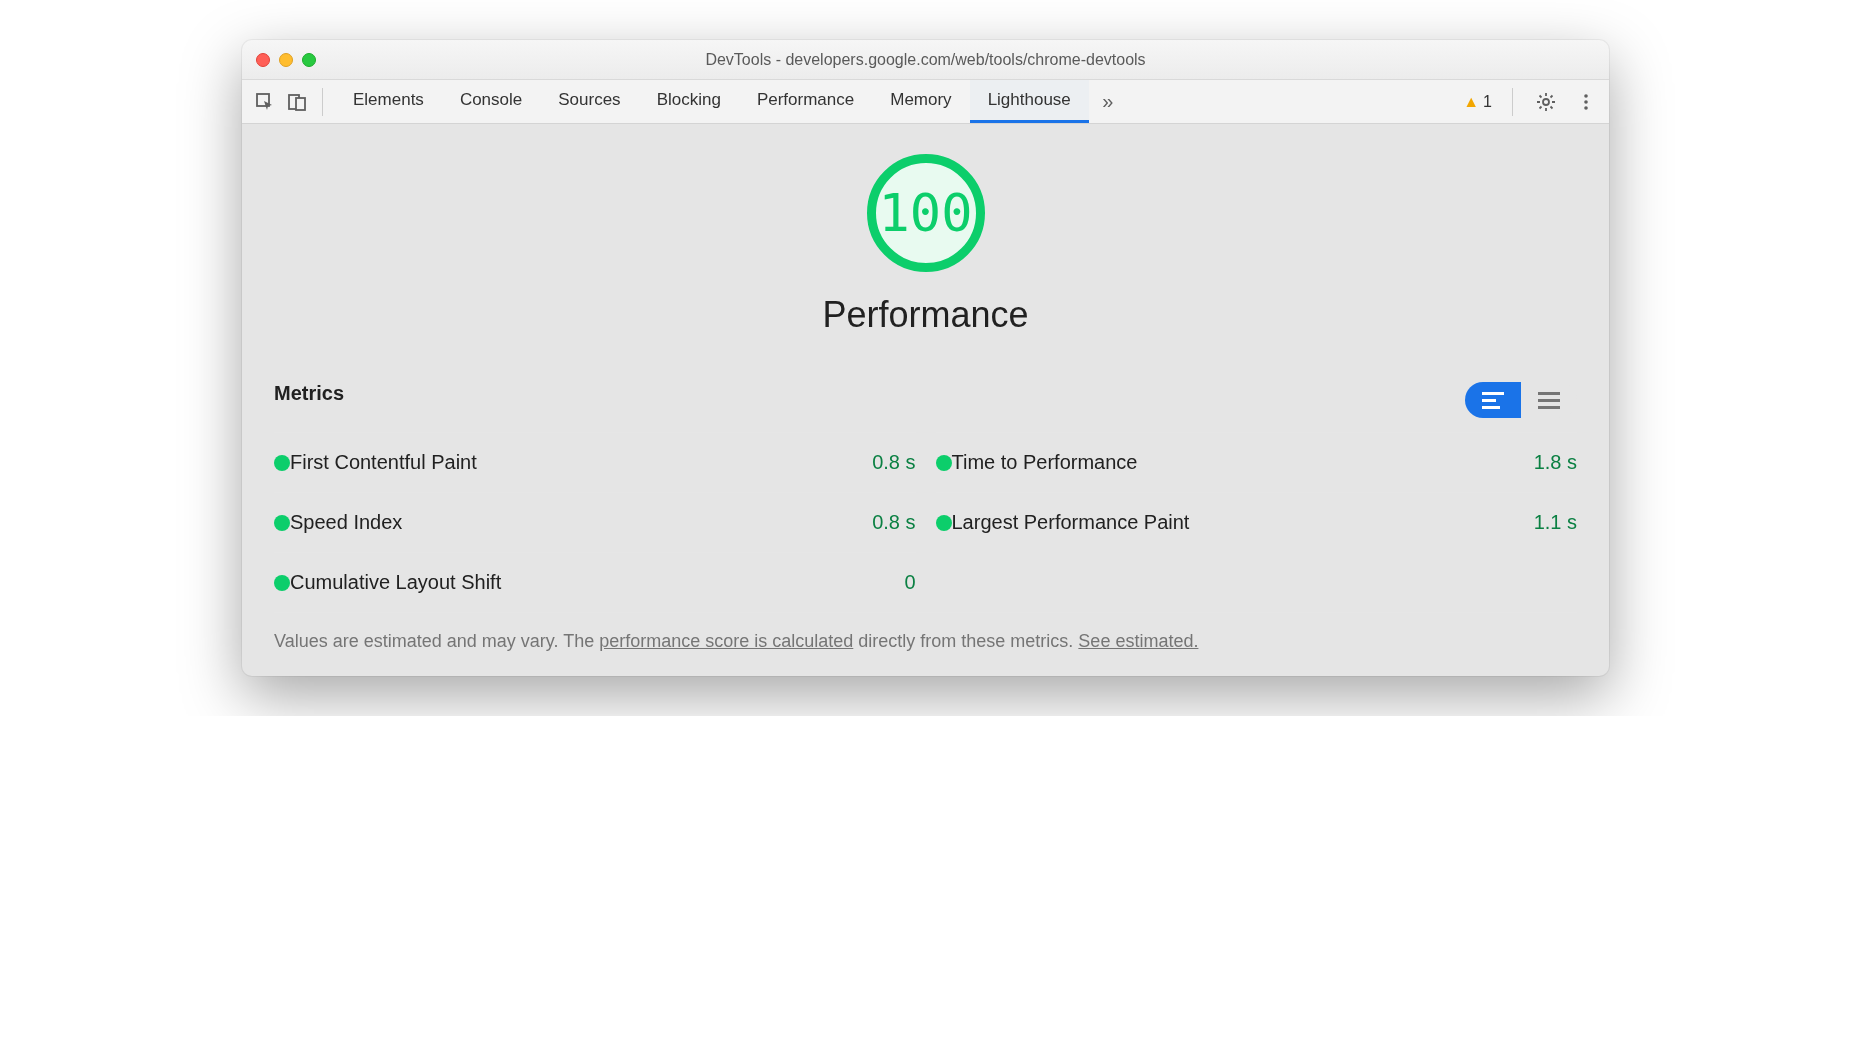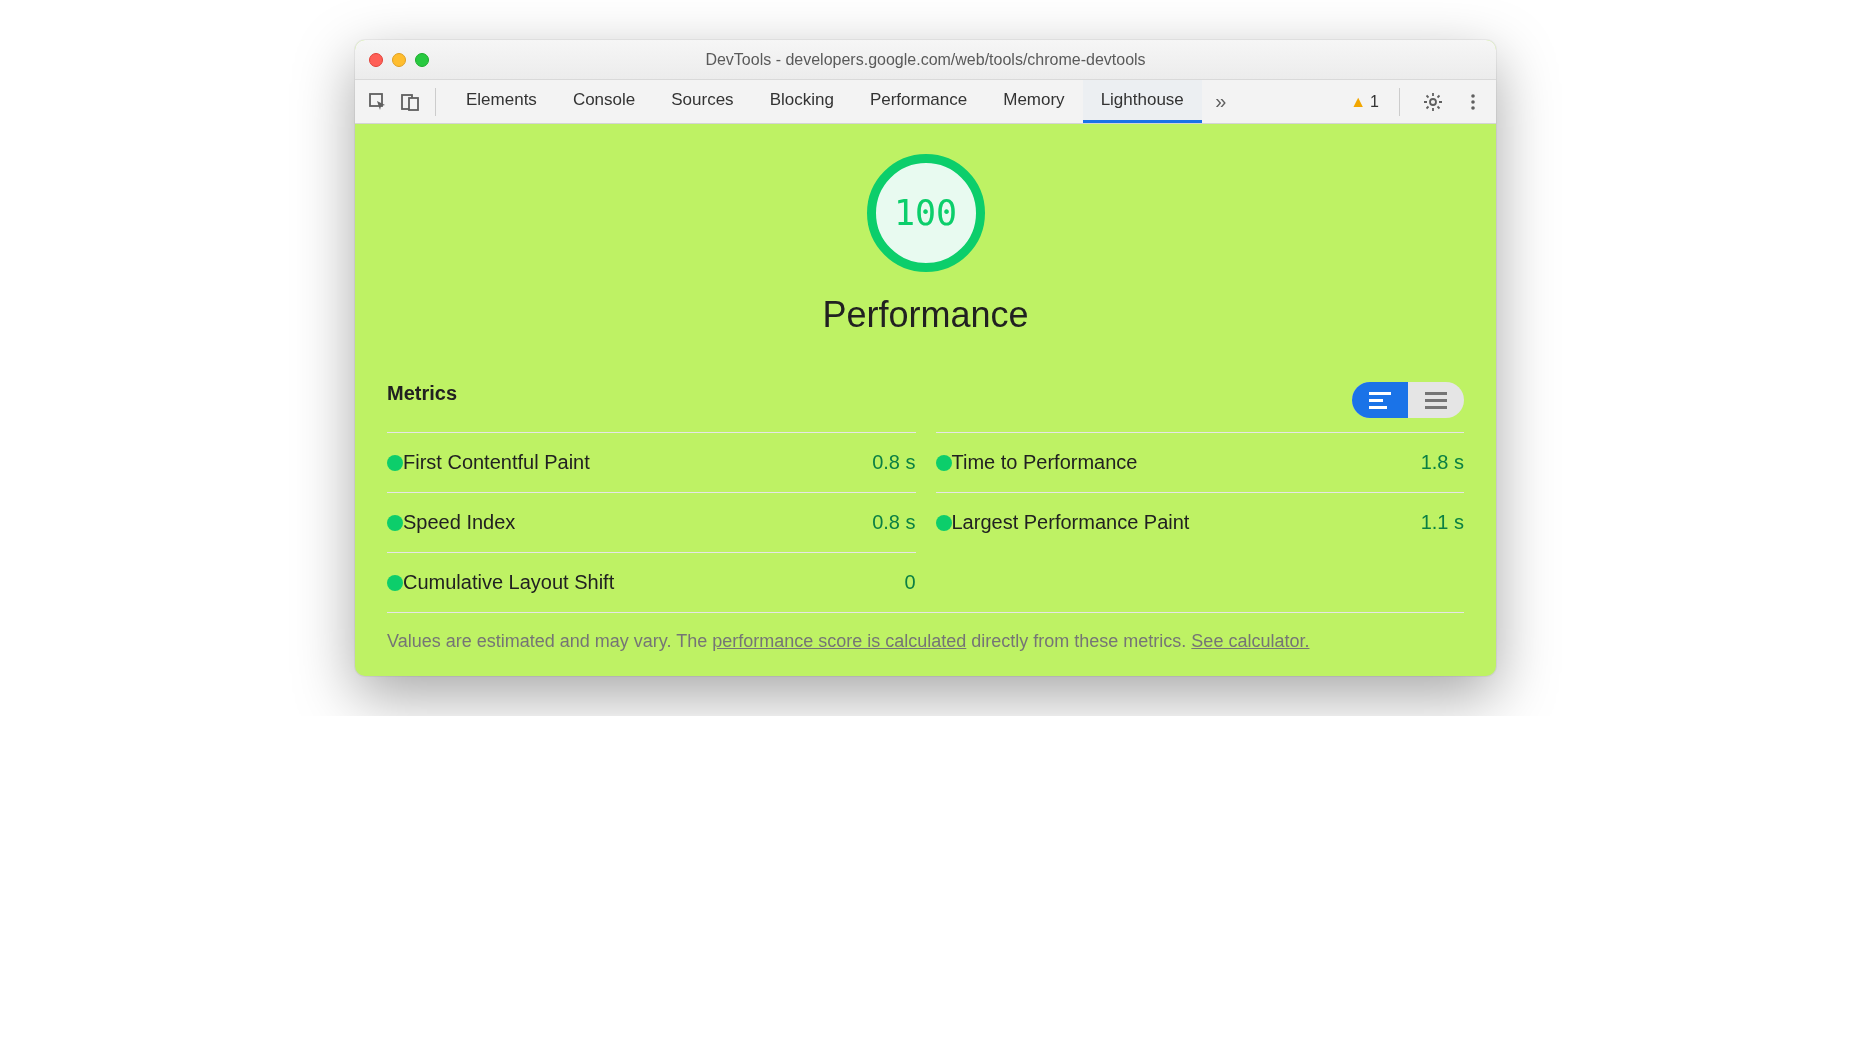--- a/index.html
+++ b/index.html
@@ -5,25 +5,25 @@
   * { box-sizing: border-box; margin: 0; padding: 0; }
   body {
     font-family: -apple-system, BlinkMacSystemFont, "Segoe UI", Helvetica, Arial, sans-serif;
     background: #fff;
     display: flex;
     justify-content: center;
     align-items: flex-start;
     padding: 40px;
   }
   .window {
-    width: 1141px;
+    width: 1367px;
     border-radius: 10px;
     box-shadow: 0 20px 60px rgba(0,0,0,0.35), 0 0 0 1px rgba(0,0,0,0.05);
     overflow: hidden;
-    background: #bef264;
+    background: #e5e5e5;
   }
   .titlebar {
     height: 40px;
     background: linear-gradient(#f6f6f6,#ececec);
     border-bottom: 1px solid #d9d9d9;
     display: flex;
     align-items: center;
     padding: 0 14px;
     position: relative;
   }
@@ -59,21 +59,21 @@
   .tb-right { margin-left:auto; display:flex; align-items:center; gap:14px;}
   .warn { display:flex; align-items:center; gap:4px; color:#333; font-size:16px;}
   .warn-tri { color:#f2a600; font-size:16px;}
   .content { padding: 30px 32px 24px; }
   .score-wrap { display:flex; flex-direction:column; align-items:center; gap:22px; margin-bottom:46px;}
   .score-circle {
     width:118px; height:118px; border-radius:50%;
     border:9px solid #0cce6b; background:#e8faf0;
     display:flex; align-items:center; justify-content:center;
     font-family: "SFMono-Regular", Consolas, monospace;
-    font-size:35px; color:#0cce6b; font-weight:400;
+    font-size:52px; color:#0cce6b; font-weight:400;
   }
   .score-title { font-size:36px; color:#212121; font-weight:400;}
   .metrics-head {
     display:flex; justify-content:space-between;
     margin-bottom:14px;
   }
   .metrics-head h3 { font-size:20px; font-weight:700; color:#212121;}
   .toggle {
     display:flex; border-radius:22px; overflow:hidden; background:#e5e5e5;
   }
@@ -229,17 +229,17 @@
         <div class="val">1.1 s</div>
       </div>
       <div class="metric">
         <div class="bullet"></div>
         <div class="name">Cumulative Layout Shift</div>
         <div class="val">0</div>
       </div>
     </div>
 
     <div class="footnote">
-      <span>Values are estimated and may vary. The </span><span class="lnk">performance score is calculated</span><span> directly from these metrics. </span><span class="lnk">See calculator.</span>
+      <span>Values are estimated and may vary. The </span><span class="lnk">performance score is calculated</span><span> directly from these metrics. </span><span class="lnk">See estimated.</span>
     </div>
 
   </div>
 </div>
 
 </body></html>

